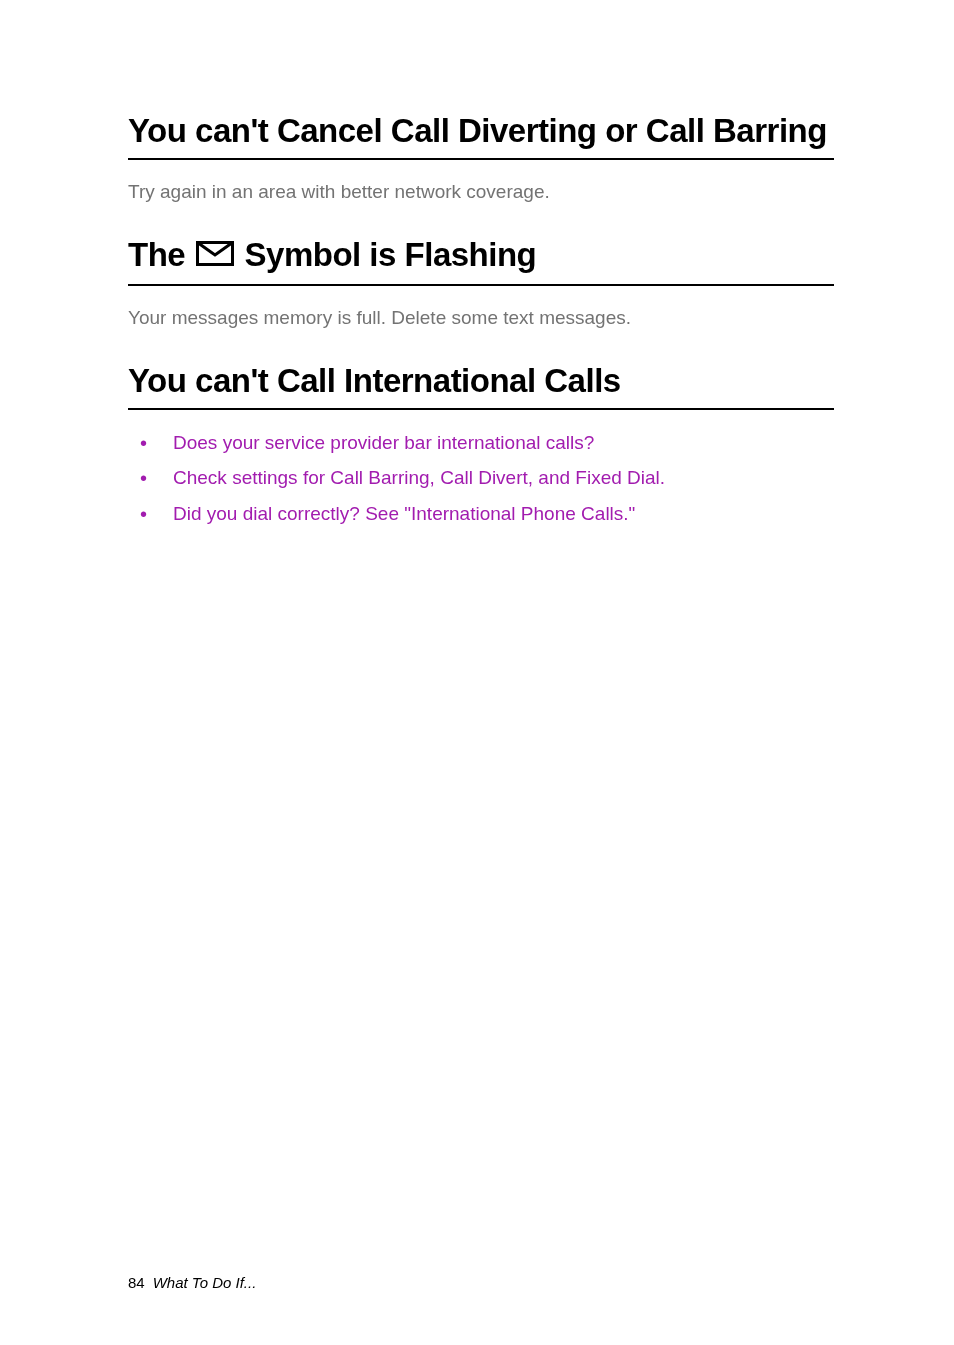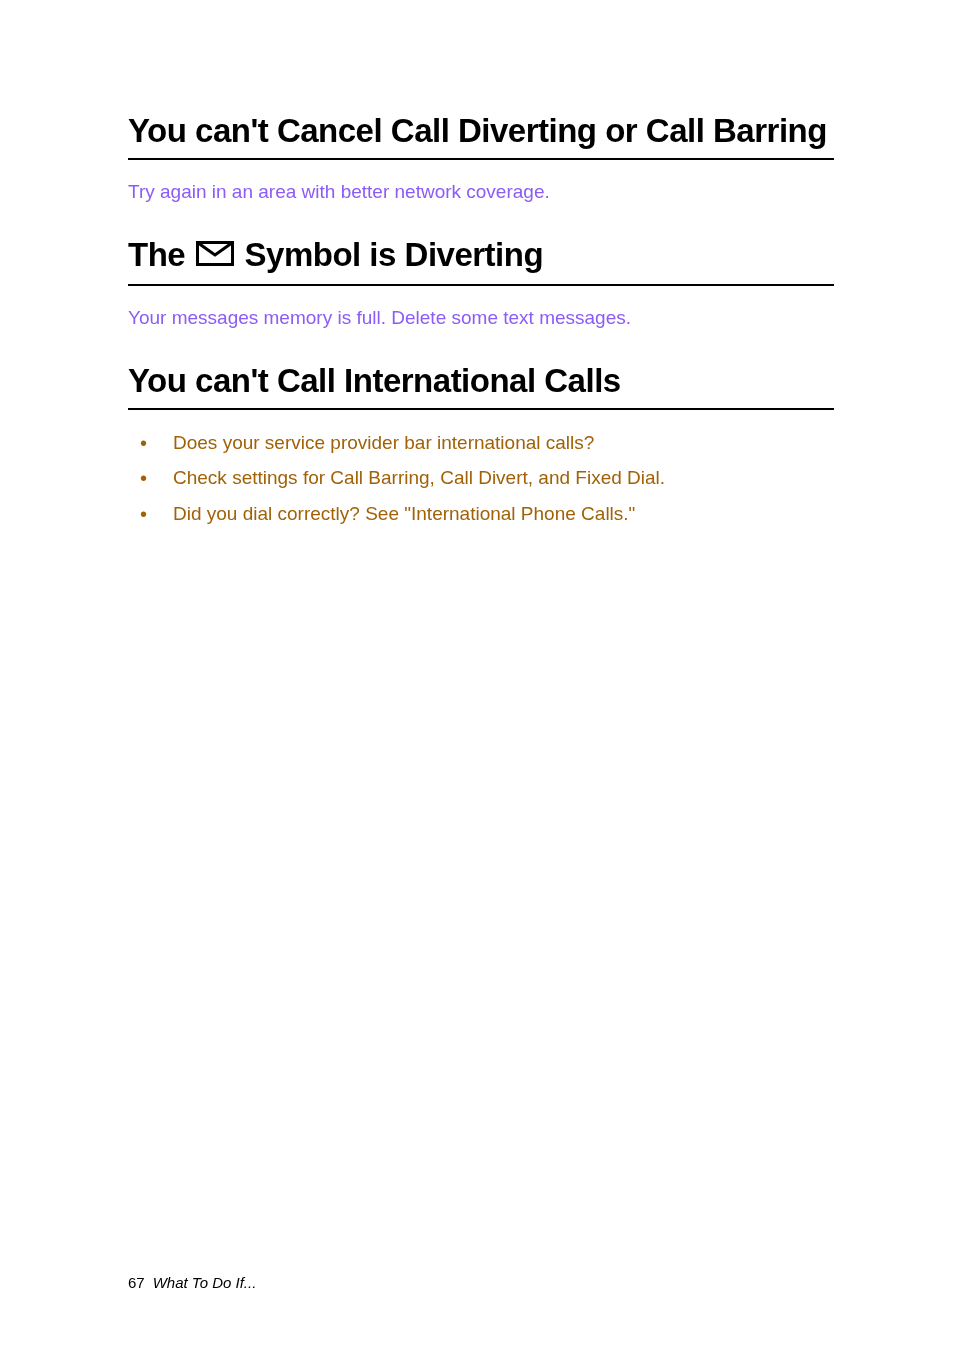--- a/index.html
+++ b/index.html
@@ -25,34 +25,34 @@
       line-height: 1.28;
       color: #000000;
       border-bottom: 2px solid #000000;
       padding-bottom: 6px;
       margin-bottom: 18px;
       letter-spacing: -0.5px;
     }
     .body-text {
       font-family: 'Trebuchet MS', 'Lucida Sans', Arial, sans-serif;
       font-size: 19px;
-      color: #8b5cf6;
+      color: #737373;
       line-height: 1.45;
       margin-bottom: 24px;
       margin-top: 8px;
     }
     ul.bullets {
       list-style: none;
       padding-left: 0;
       margin-bottom: 24px;
     }
     ul.bullets li {
       font-family: 'Trebuchet MS', 'Lucida Sans', Arial, sans-serif;
       font-size: 19px;
-      color: #a16207;
+      color: #a21caf;
       line-height: 1.55;
       padding-left: 45px;
       position: relative;
       margin-bottom: 6px;
     }
     ul.bullets li::before {
       content: "•";
       position: absolute;
       left: 12px;
       top: 0;
@@ -85,29 +85,29 @@
 <div class="section">
   <h2 class="italic-heading">You can't Cancel Call Diverting or Call Barring</h2>
   <p class="body-text">Try again in an area with better network coverage.</p>
 </div>
 
 <div class="section">
   <h2 class="italic-heading">
     <span>The </span><span class="envelope-icon"><svg width="38" height="25" viewBox="0 0 38 25">
           <rect x="1.5" y="1.5" width="35" height="22" fill="none" stroke="#000" stroke-width="3"></rect>
           <path d="M1.5 1.5 L19 14 L36.5 1.5" fill="none" stroke="#000" stroke-width="3"></path>
-        </svg></span><span> Symbol is Diverting</span>
+        </svg></span><span> Symbol is Flashing</span>
   </h2>
   <p class="body-text">Your messages memory is full. Delete some text messages.</p>
 </div>
 
 <div class="section">
   <h2 class="italic-heading">You can't Call International Calls</h2>
   <ul class="bullets">
     <li>Does your service provider bar international calls?</li>
     <li>Check settings for Call Barring, Call Divert, and Fixed Dial.</li>
     <li>Did you dial correctly? See "International Phone Calls."</li>
   </ul>
 </div>
 
 <div class="footer">
-  <span class="page-num">67</span><span>What To Do If...</span>
+  <span class="page-num">84</span><span>What To Do If...</span>
 </div>
 
 </body></html>

